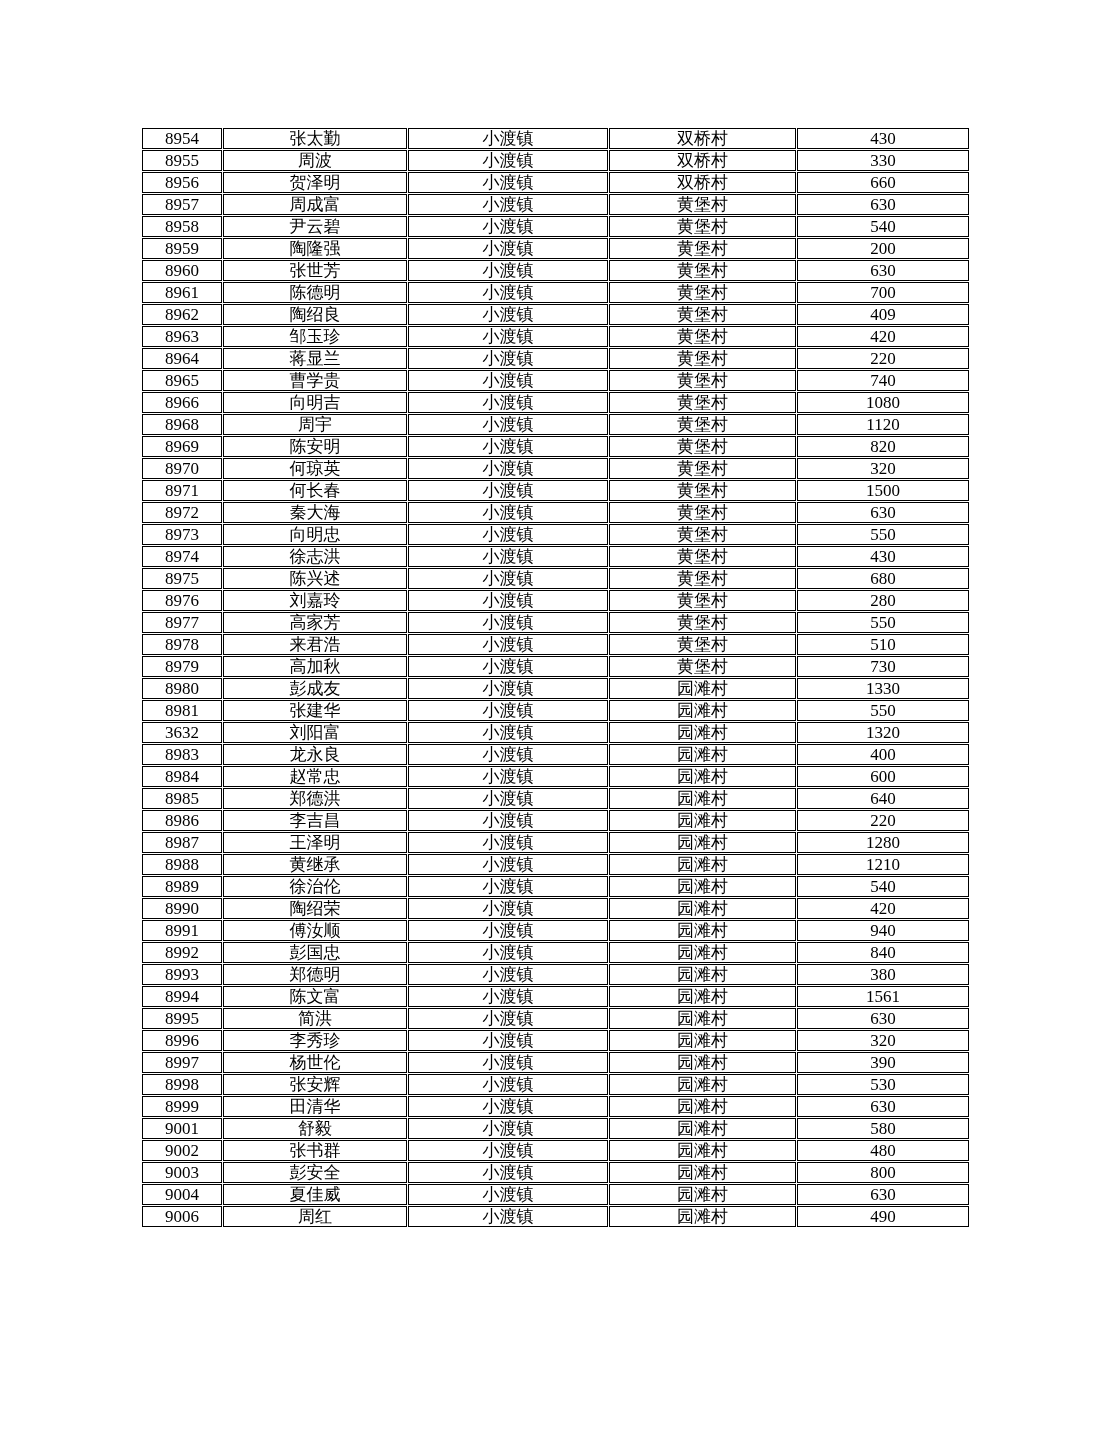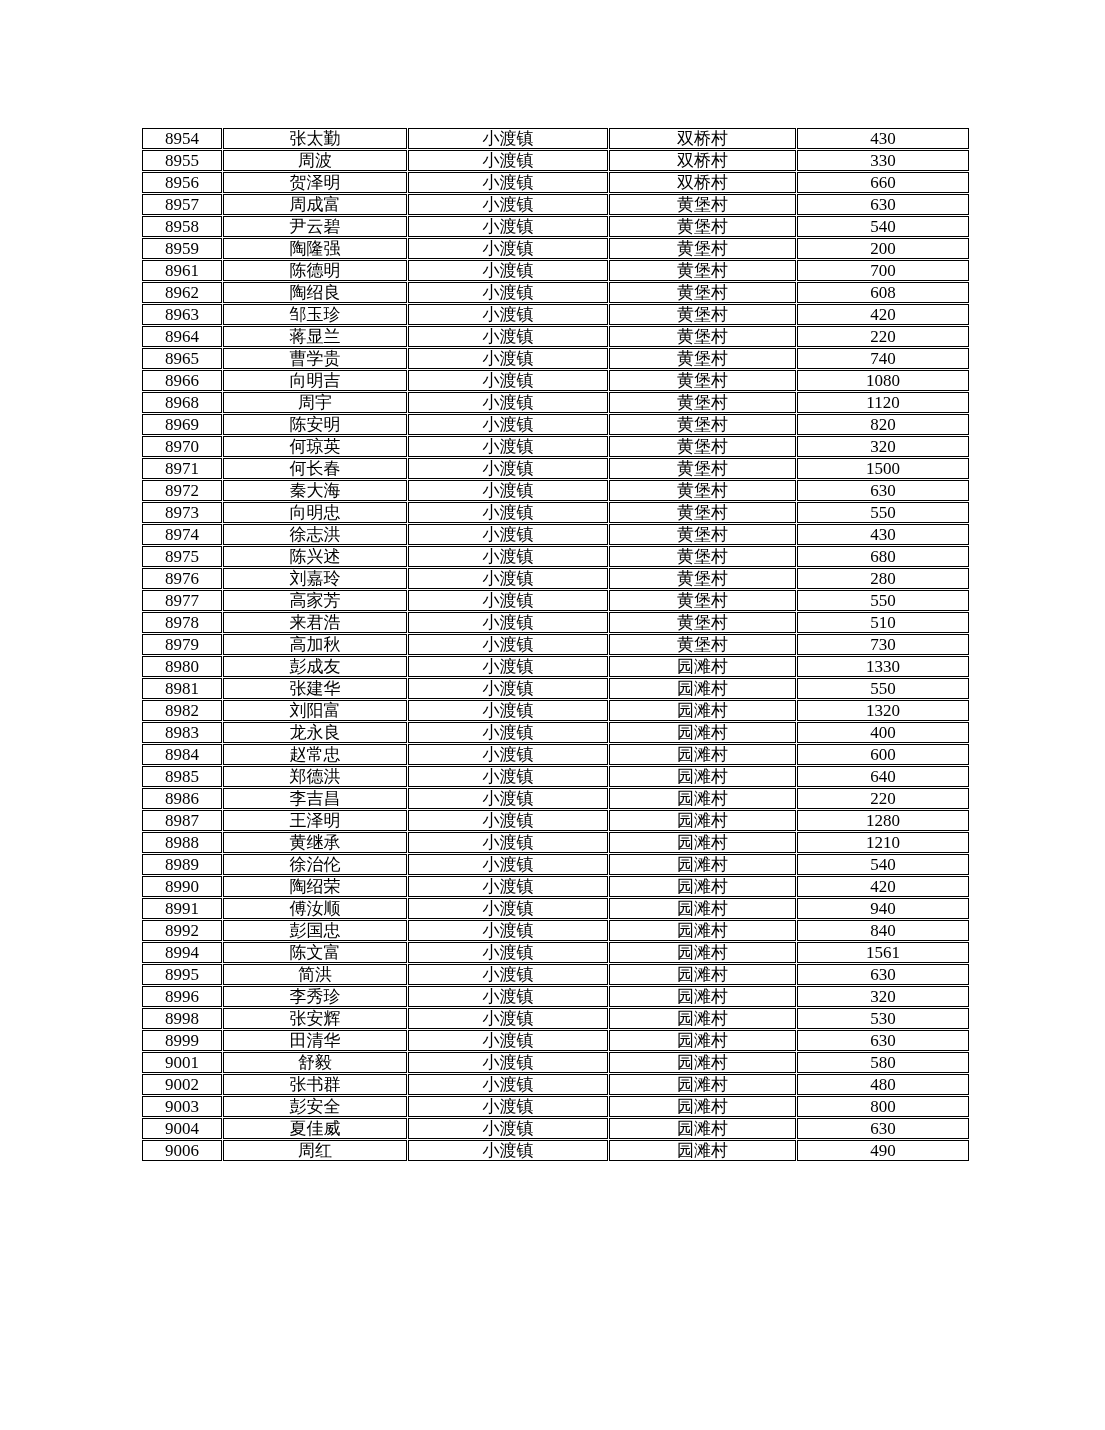--- a/index.html
+++ b/index.html
@@ -96,32 +96,39 @@
           <td>540</td>
         </tr>
         <tr>
           <td>8959</td>
           <td>陶隆强</td>
           <td>小渡镇</td>
           <td>黄堡村</td>
           <td>200</td>
         </tr>
         <tr>
+          <td>8960</td>
+          <td>张世芳</td>
+          <td>小渡镇</td>
+          <td>黄堡村</td>
+          <td>630</td>
+        </tr>
+        <tr>
           <td>8961</td>
           <td>陈德明</td>
           <td>小渡镇</td>
           <td>黄堡村</td>
           <td>700</td>
         </tr>
         <tr>
           <td>8962</td>
           <td>陶绍良</td>
           <td>小渡镇</td>
           <td>黄堡村</td>
-          <td>608</td>
+          <td>409</td>
         </tr>
         <tr>
           <td>8963</td>
           <td>邹玉珍</td>
           <td>小渡镇</td>
           <td>黄堡村</td>
           <td>420</td>
         </tr>
         <tr>
           <td>8964</td>
@@ -236,21 +243,21 @@
           <td>1330</td>
         </tr>
         <tr>
           <td>8981</td>
           <td>张建华</td>
           <td>小渡镇</td>
           <td>园滩村</td>
           <td>550</td>
         </tr>
         <tr>
-          <td>8982</td>
+          <td>3632</td>
           <td>刘阳富</td>
           <td>小渡镇</td>
           <td>园滩村</td>
           <td>1320</td>
         </tr>
         <tr>
           <td>8983</td>
           <td>龙永良</td>
           <td>小渡镇</td>
           <td>园滩村</td>
@@ -313,39 +320,53 @@
           <td>940</td>
         </tr>
         <tr>
           <td>8992</td>
           <td>彭国忠</td>
           <td>小渡镇</td>
           <td>园滩村</td>
           <td>840</td>
         </tr>
         <tr>
+          <td>8993</td>
+          <td>郑德明</td>
+          <td>小渡镇</td>
+          <td>园滩村</td>
+          <td>380</td>
+        </tr>
+        <tr>
           <td>8994</td>
           <td>陈文富</td>
           <td>小渡镇</td>
           <td>园滩村</td>
           <td>1561</td>
         </tr>
         <tr>
           <td>8995</td>
           <td>简洪</td>
           <td>小渡镇</td>
           <td>园滩村</td>
           <td>630</td>
         </tr>
         <tr>
           <td>8996</td>
           <td>李秀珍</td>
           <td>小渡镇</td>
           <td>园滩村</td>
           <td>320</td>
+        </tr>
+        <tr>
+          <td>8997</td>
+          <td>杨世伦</td>
+          <td>小渡镇</td>
+          <td>园滩村</td>
+          <td>390</td>
         </tr>
         <tr>
           <td>8998</td>
           <td>张安辉</td>
           <td>小渡镇</td>
           <td>园滩村</td>
           <td>530</td>
         </tr>
         <tr>
           <td>8999</td>

